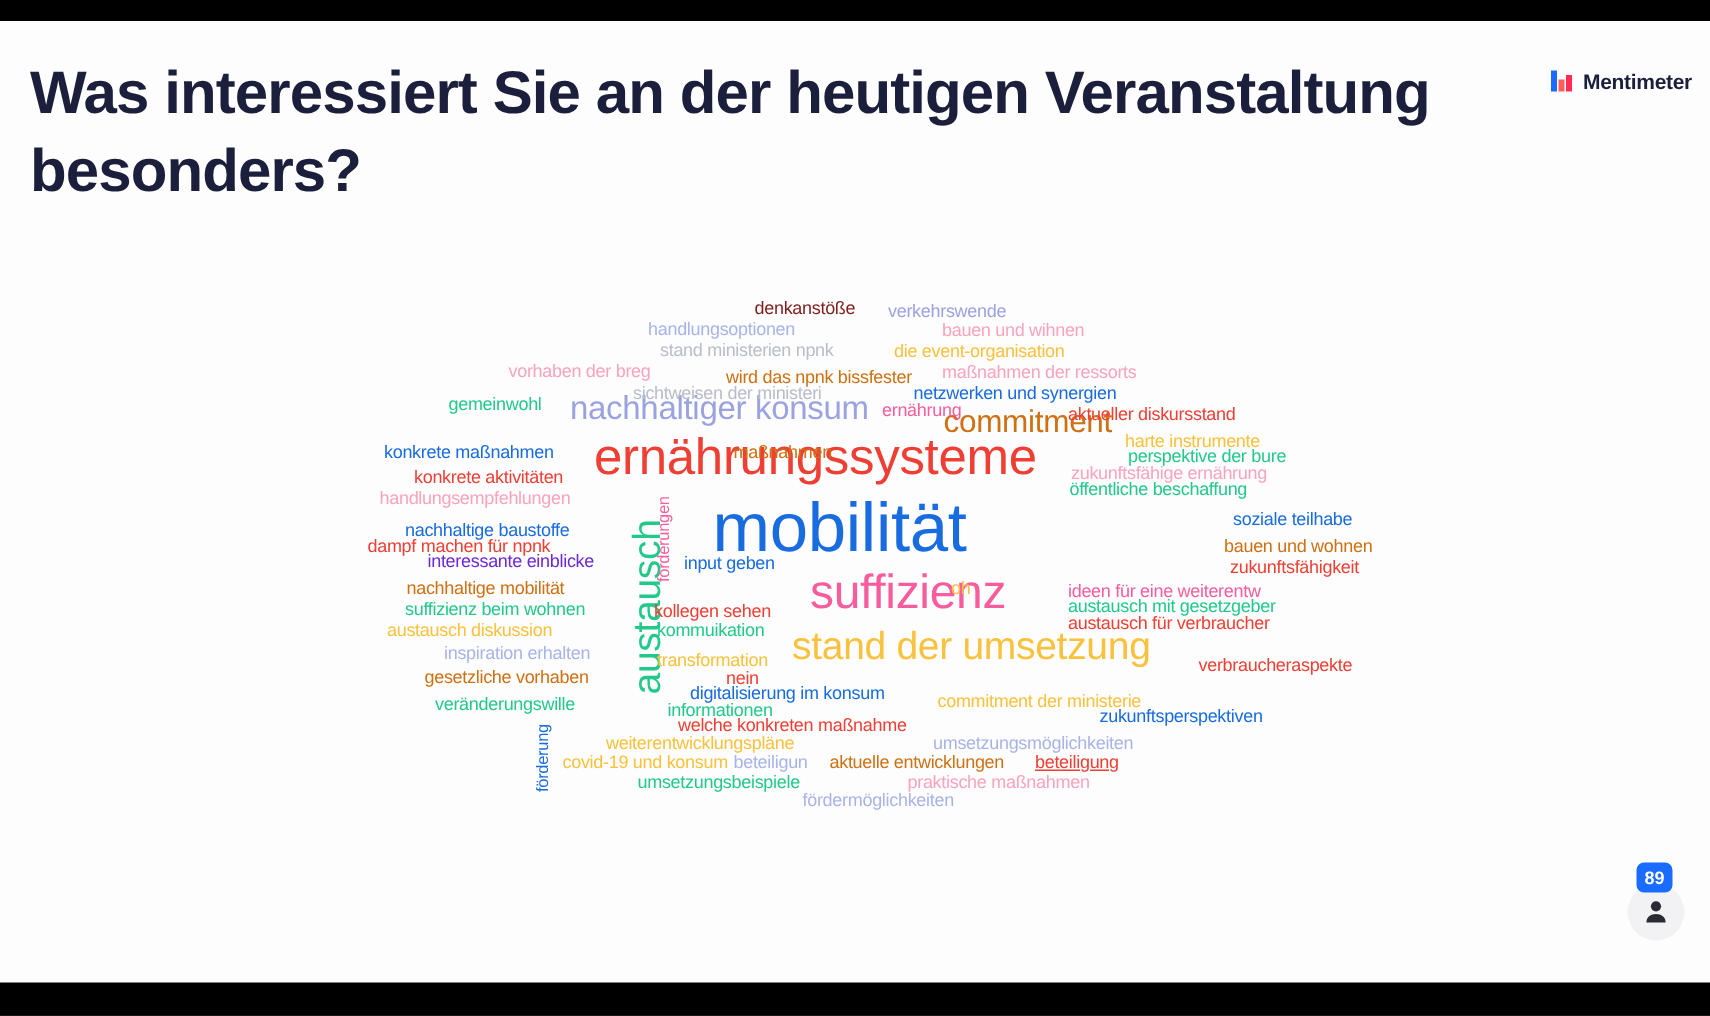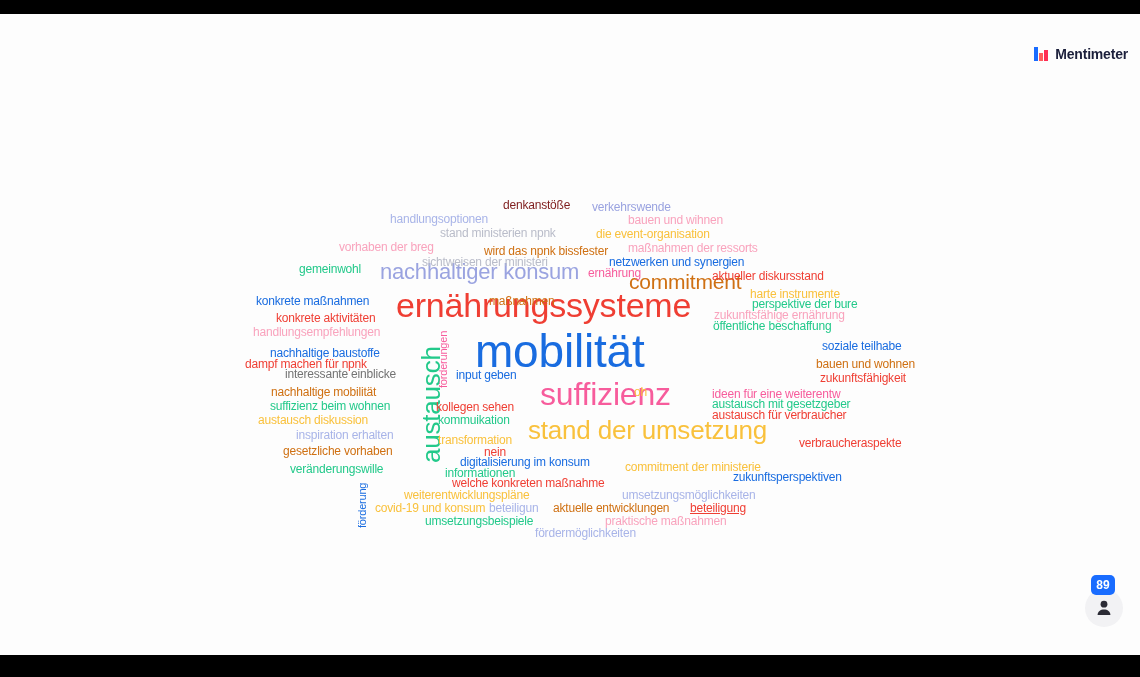--- a/index.html
+++ b/index.html
@@ -145,41 +145,42 @@
 </style>
 </head>
 <body>
 
 <div id="screen">
 
   <div class="letterbox-top"></div>
 
   <div class="slide">
 
+    <div class="slide-title">Was interessiert Sie an der heutigen Veranstaltung besonders?</div>
 
     <div class="logo">
       <span class="logo-mark">
         <i class="b1"></i>
           <i class="b2"></i>
           <i class="b3"></i>
       </span>
       <span class="logo-text">Mentimeter</span>
     </div>
 
     <div class="cloud" id="wordcloud">
         <span class="word" style="left: 475px; top: 310px; font-size: 46px; color: rgb(25, 108, 224);">mobilität</span>
         <span class="word" style="left: 396px; top: 272px; font-size: 34px; color: rgb(239, 62, 51);">ernährungssysteme</span>
         <span class="word" style="left: 528px; top: 401px; font-size: 26px; color: rgb(249, 193, 60);">stand der umsetzung</span>
         <span class="word" style="left: 540px; top: 362px; font-size: 32px; color: rgb(247, 92, 156);">suffizienz</span>
         <span class="word vert" style="left: 416px; top: 449px; font-size: 26px; color: rgb(34, 201, 138); transform: rotate(-90deg);">austausch</span>
         <span class="word" style="left: 380px; top: 245px; font-size: 22px; color: rgb(154, 163, 224);">nachhaltiger konsum</span>
         <span class="word" style="left: 629px; top: 256px; font-size: 21px; color: rgb(207, 112, 18);">commitment</span>
         <span class="word" style="left: 503px; top: 184px; font-size: 12px; color: #7f1d1d;">denkanstöße</span>
         <span class="word" style="left: 592px; top: 186px; font-size: 12px; color: rgb(154, 163, 224);">verkehrswende</span>
-        <span class="word" style="left: 390px; top: 198px; font-size: 12px; color: rgb(168, 180, 232);">handlungsoptionen</span>
+        <span class="word" style="left: 432px; top: 198px; font-size: 12px; color: rgb(168, 180, 232);">handlungsoptionen</span>
         <span class="word" style="left: 628px; top: 199px; font-size: 12px; color: rgb(249, 163, 189);">bauen und wihnen</span>
         <span class="word" style="left: 440px; top: 212px; font-size: 12px; color: rgb(185, 188, 201);">stand ministerien npnk</span>
         <span class="word" style="left: 596px; top: 213px; font-size: 12px; color: rgb(249, 193, 60);">die event-organisation</span>
         <span class="word" style="left: 339px; top: 226px; font-size: 12px; color: rgb(249, 163, 189);">vorhaben der breg</span>
         <span class="word" style="left: 484px; top: 230px; font-size: 12px; color: rgb(207, 112, 18);">wird das npnk bissfester</span>
         <span class="word" style="left: 628px; top: 227px; font-size: 12px; color: rgb(249, 163, 189);">maßnahmen der ressorts</span>
         <span class="word" style="left: 422px; top: 241px; font-size: 12px; color: rgb(185, 188, 201);">sichtweisen der ministeri</span>
         <span class="word" style="left: 609px; top: 241px; font-size: 12px; color: rgb(25, 108, 224);">netzwerken und synergien</span>
         <span class="word" style="left: 299px; top: 248px; font-size: 12px; color: rgb(34, 201, 138);">gemeinwohl</span>
         <span class="word" style="left: 588px; top: 252px; font-size: 12px; color: rgb(247, 92, 156);">ernährung</span>
@@ -190,21 +191,21 @@
         <span class="word" style="left: 752px; top: 283px; font-size: 12px; color: rgb(34, 201, 138);">perspektive der bure</span>
         <span class="word" style="left: 276px; top: 297px; font-size: 12px; color: rgb(239, 62, 51);">konkrete aktivitäten</span>
         <span class="word" style="left: 714px; top: 294px; font-size: 12px; color: rgb(249, 163, 189);">zukunftsfähige ernährung</span>
         <span class="word" style="left: 713px; top: 305px; font-size: 12px; color: rgb(34, 201, 138);">öffentliche beschaffung</span>
         <span class="word" style="left: 253px; top: 311px; font-size: 12px; color: rgb(249, 163, 189);">handlungsempfehlungen</span>
         <span class="word vert" style="left: 437px; top: 374px; font-size: 11px; color: rgb(247, 92, 156); transform: rotate(-90deg);">förderungen</span>
         <span class="word" style="left: 270px; top: 332px; font-size: 12px; color: rgb(25, 108, 224);">nachhaltige baustoffe</span>
         <span class="word" style="left: 822px; top: 325px; font-size: 12px; color: rgb(25, 108, 224);">soziale teilhabe</span>
         <span class="word" style="left: 245px; top: 343px; font-size: 12px; color: rgb(239, 62, 51);">dampf machen für npnk</span>
         <span class="word" style="left: 816px; top: 343px; font-size: 12px; color: rgb(207, 112, 18);">bauen und wohnen</span>
-        <span class="word" style="left: 285px; top: 353px; font-size: 12px; color: #737373;">interessante einblicke</span>
+        <span class="word" style="left: 285px; top: 353px; font-size: 12px; color: #6d28d9;">interessante einblicke</span>
         <span class="word" style="left: 820px; top: 357px; font-size: 12px; color: rgb(239, 62, 51);">zukunftsfähigkeit</span>
         <span class="word" style="left: 271px; top: 371px; font-size: 12px; color: rgb(207, 112, 18);">nachhaltige mobilität</span>
         <span class="word" style="left: 456px; top: 354px; font-size: 12px; color: rgb(25, 108, 224);">input geben</span>
         <span class="word" style="left: 634px; top: 371px; font-size: 12px; color: rgb(249, 193, 60);">oh</span>
         <span class="word" style="left: 712px; top: 373px; font-size: 12px; color: rgb(247, 92, 156);">ideen für eine weiterentw</span>
         <span class="word" style="left: 270px; top: 385px; font-size: 12px; color: rgb(34, 201, 138);">suffizienz beim wohnen</span>
         <span class="word" style="left: 436px; top: 386px; font-size: 12px; color: rgb(239, 62, 51);">kollegen sehen</span>
         <span class="word" style="left: 712px; top: 383px; font-size: 12px; color: rgb(34, 201, 138);">austausch mit gesetzgeber</span>
         <span class="word" style="left: 258px; top: 399px; font-size: 12px; color: rgb(249, 193, 60);">austausch diskussion</span>
         <span class="word" style="left: 438px; top: 399px; font-size: 12px; color: rgb(34, 201, 138);">kommuikation</span>

